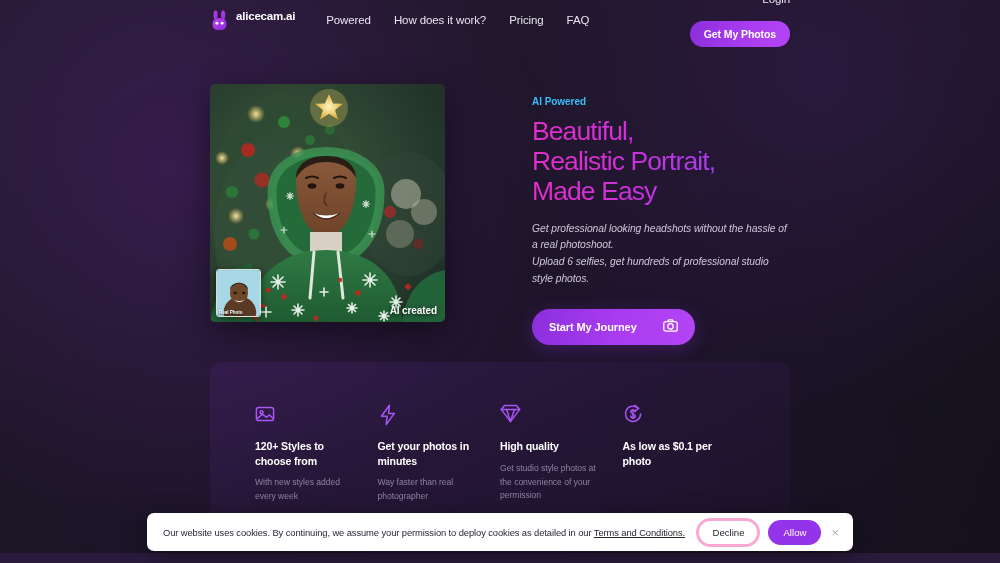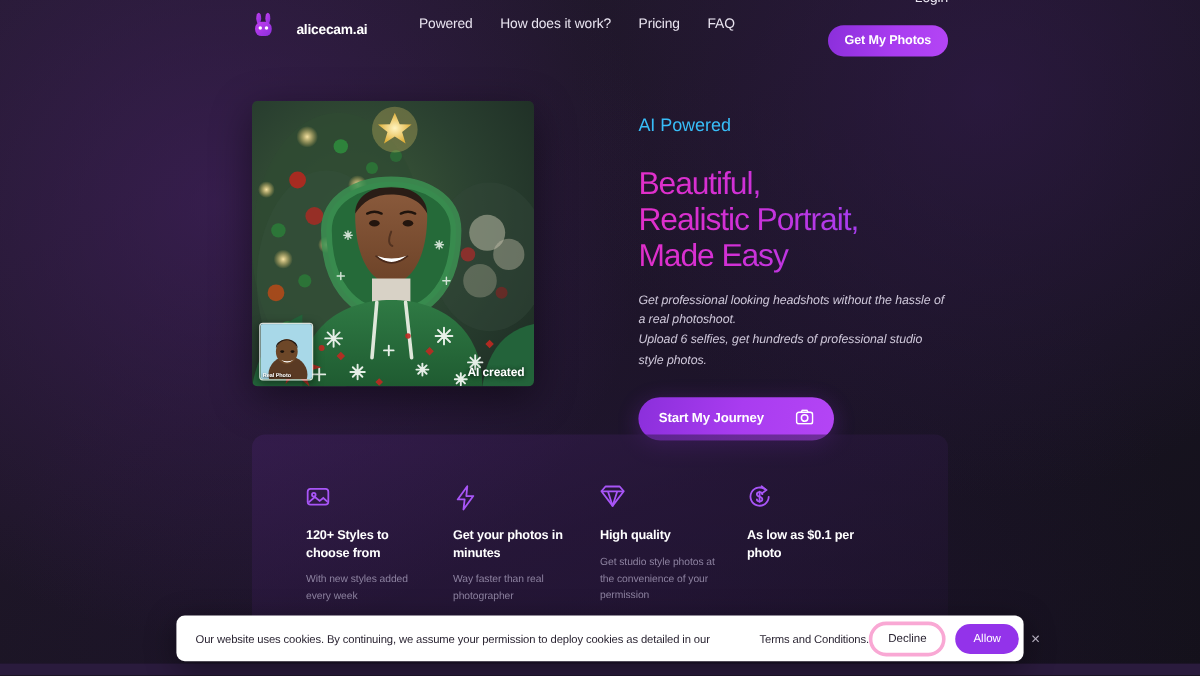--- a/index.html
+++ b/index.html
@@ -35,23 +35,23 @@
     width: 1000px;
     height: 40px;
     display: flex;
     align-items: center;
     padding: 0 210px;
     z-index: 20;
   }
 
   .brand {
     display: flex;
-    align-items: flex-end;
-    gap: 18px;
-    margin-right: 43px;
+    align-items: flex-start;
+    gap: 7px;
+    margin-right: 31px;
     cursor: pointer;
   }
   .brand-mark {
     width: 19px; height: 21px;
     display: block;
   }
   .brand-name {
     color: #ffffff;
     font-size: 11.5px;
     font-weight: bold;
@@ -151,24 +151,24 @@
     font-size: 10px;
     font-weight: 600;
     text-shadow: 0 1px 4px rgba(0,0,0,0.8);
     letter-spacing: -0.1px;
   }
 
   #hero-copy { padding-top: 12px; width: 258px; }
 
   .eyebrow {
     color: #38bdf8;
-    font-size: 15px;
-    font-weight: normal;
+    font-size: 10px;
+    font-weight: bold;
     letter-spacing: -0.05px;
-    margin-bottom: 25px;
+    margin-bottom: 9px;
   }
 
   .headline {
     font-size: 26.5px;
     font-weight: normal;
     line-height: 1.14;
     letter-spacing: -0.9px;
     background: linear-gradient(94deg, #e22fc9 0%, #d130d6 32%, #a93ced 68%, #8f44ef 100%);
     -webkit-background-clip: text;
     background-clip: text;
@@ -264,22 +264,22 @@
   }
   #cookie-text {
     color: #2b2533;
     font-size: 9.4px;
     letter-spacing: -0.1px;
     flex: 1 1 auto;
     white-space: nowrap;
   }
   #cookie-terms {
     color: #2b2533;
-    cursor: pointer;
-    margin-left: 39px;
+    text-decoration: underline;
+    cursor: pointer;
   }
   #cookie-decline {
     background: #ffffff;
     border: 3px solid #f9a8d4;
     border-radius: 999px;
     color: #2b2533;
     font-size: 9.6px;
     padding: 6px 13px;
     margin-right: 8px;
     cursor: pointer;

